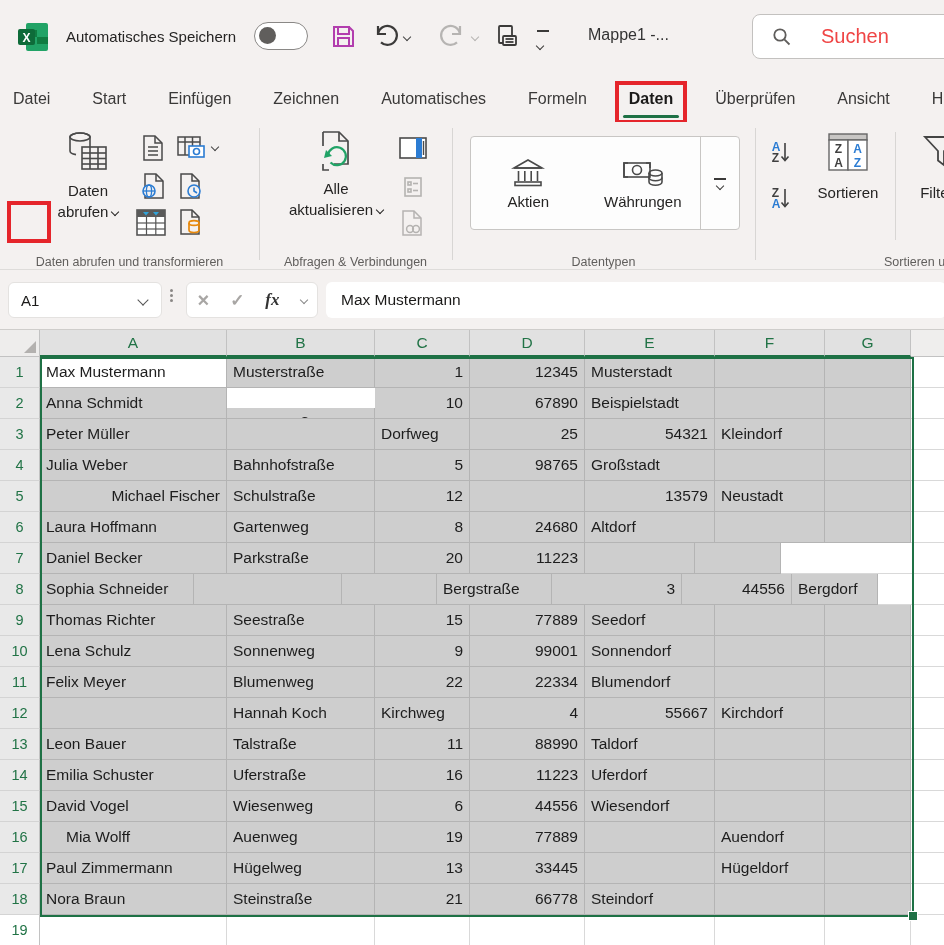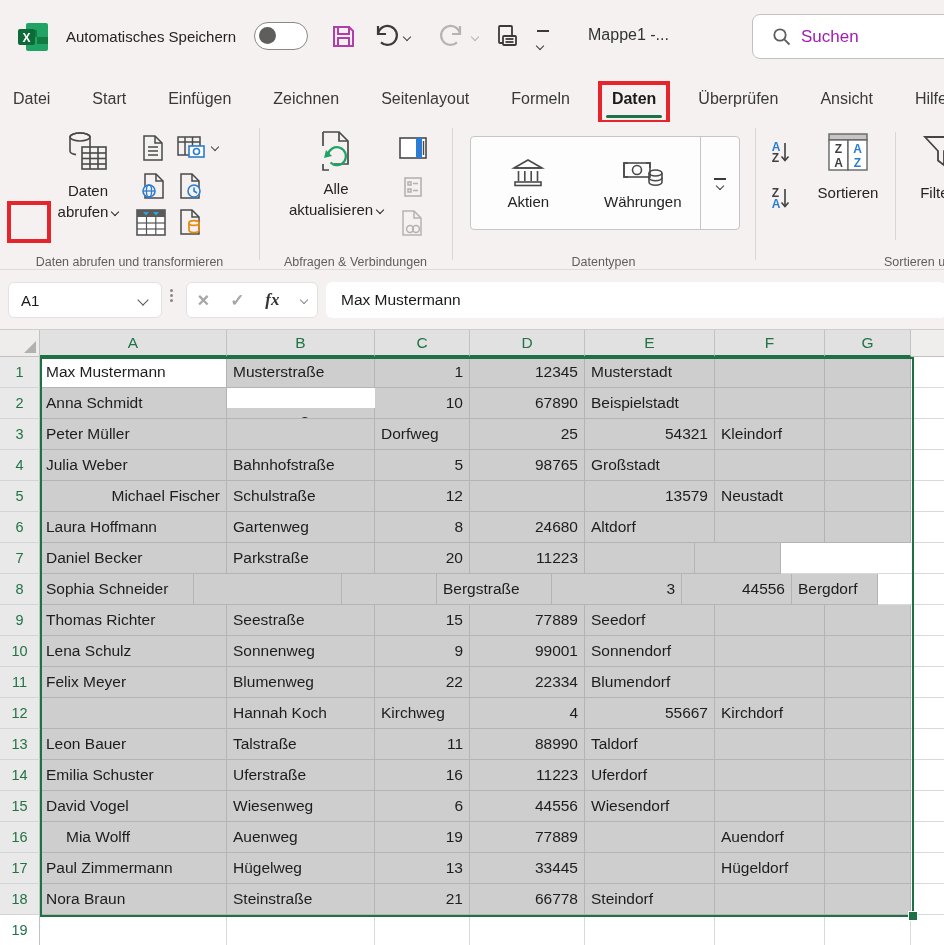--- a/index.html
+++ b/index.html
@@ -20,21 +20,21 @@
   #toggle .knob{position:absolute;left:4px;top:4px;width:17px;height:17px;border-radius:50%;background:#605e5c;}
   #save-btn{left:330px;top:23px;}
   #undo-btn{left:372px;top:22px;}
   #undo-chv{left:404px;top:34px;color:#444;}
   #redo-btn{left:438px;top:22px;}
   #redo-chv{left:472px;top:34px;color:#b6b4b2;}
   #print-btn{left:494px;top:23px;}
   #qat-btn{left:537px;top:30px;color:#3b3a39;}
   #wb-title{left:588px;top:26px;font-size:16px;color:#333;}
   #searchbox{left:752px;top:14px;width:210px;height:45px;background:#fff;border:1px solid #c3c1bf;border-radius:8px;display:flex;align-items:center;box-sizing:border-box;}
-  #searchbox .ph{font-size:17px;color:#a21caf;margin-left:8px;}
+  #searchbox .ph{font-size:20px;color:#ef4444;margin-left:28px;}
   .chv{display:inline-block;width:7px;height:7px;border-right:1.7px solid currentColor;border-bottom:1.7px solid currentColor;transform:rotate(45deg);}
   .chv.sm{width:5px;height:5px;}
   .overline{display:block;width:12px;height:2px;background:currentColor;margin:0 auto 3px auto;}
 
   
   #tabrow{left:0;top:75px;width:944px;height:47px;background:var(--chrome);display:flex;align-items:center;}
   .tab{position:relative;height:47px;display:flex;align-items:center;padding:0 21px;font-size:16px;color:#3a3938;white-space:nowrap;}
   .tab:first-child{padding-left:13px;}
   .tab.active{font-weight:bold;color:#1b1a19;}
   .tab.active .ul{position:absolute;left:50%;transform:translateX(-50%);bottom:4px;width:56px;height:3.5px;background:var(--dgreen);border-radius:2px;}
@@ -148,21 +148,21 @@
       </svg>
       <span class="ph">Suchen</span>
     </div>
   </div>
 
   <div id="tabrow" class="abs">
     <span class="tab">Datei</span>
     <span class="tab">Start</span>
     <span class="tab">Einfügen</span>
     <span class="tab">Zeichnen</span>
-    <span class="tab">Seitenlayout</span>
+    <span class="tab">Automatisches</span>
     <span class="tab">Formeln</span>
     <span class="tab active">
       <span>Daten</span>
       <span class="ul"></span>
       <span class="redbox"></span>
     </span>
     <span class="tab">Überprüfen</span>
     <span class="tab">Ansicht</span>
     <span class="tab">Hilfe</span>
   </div>

